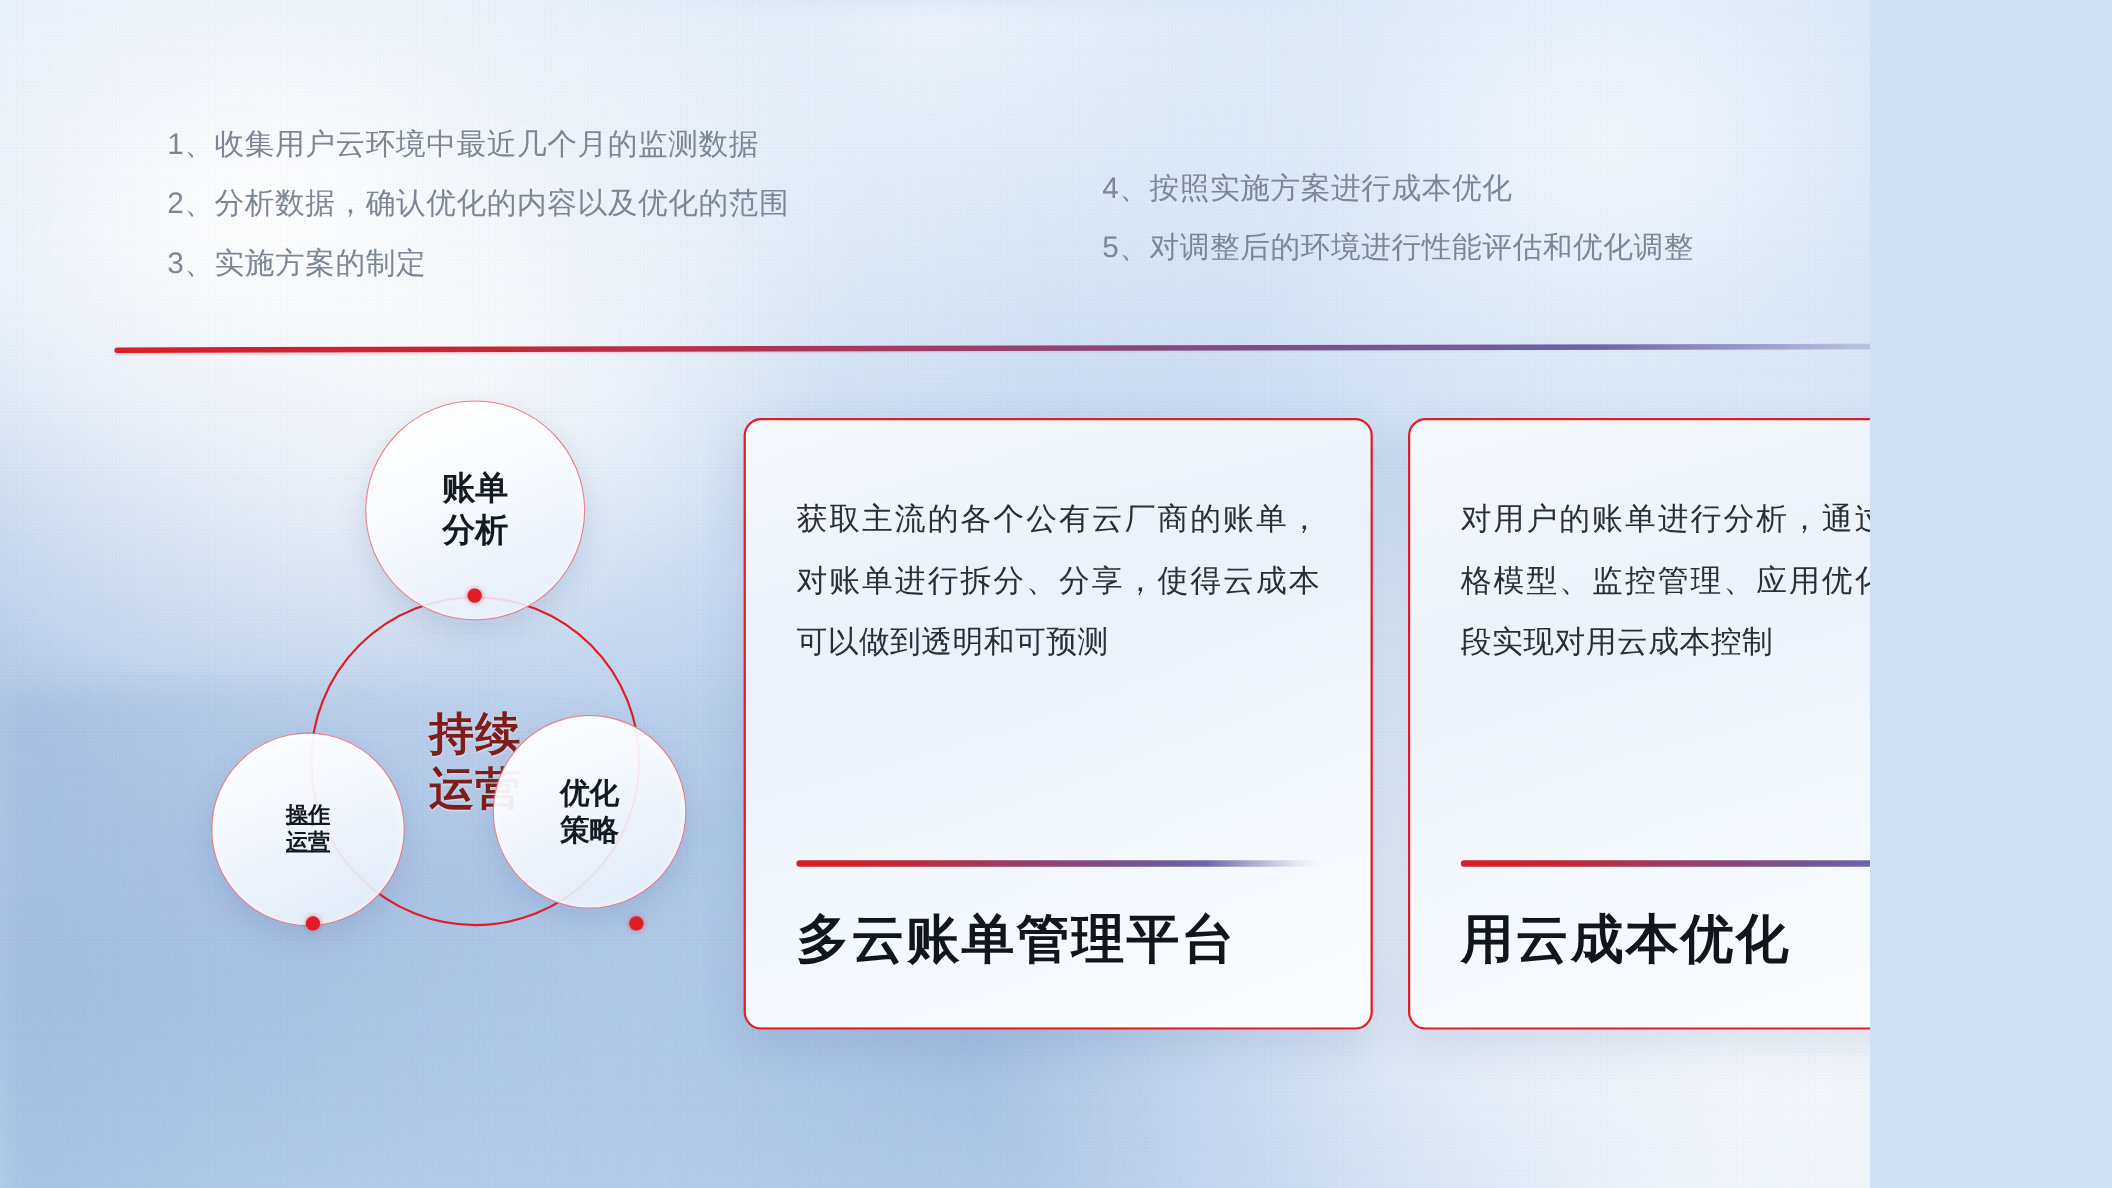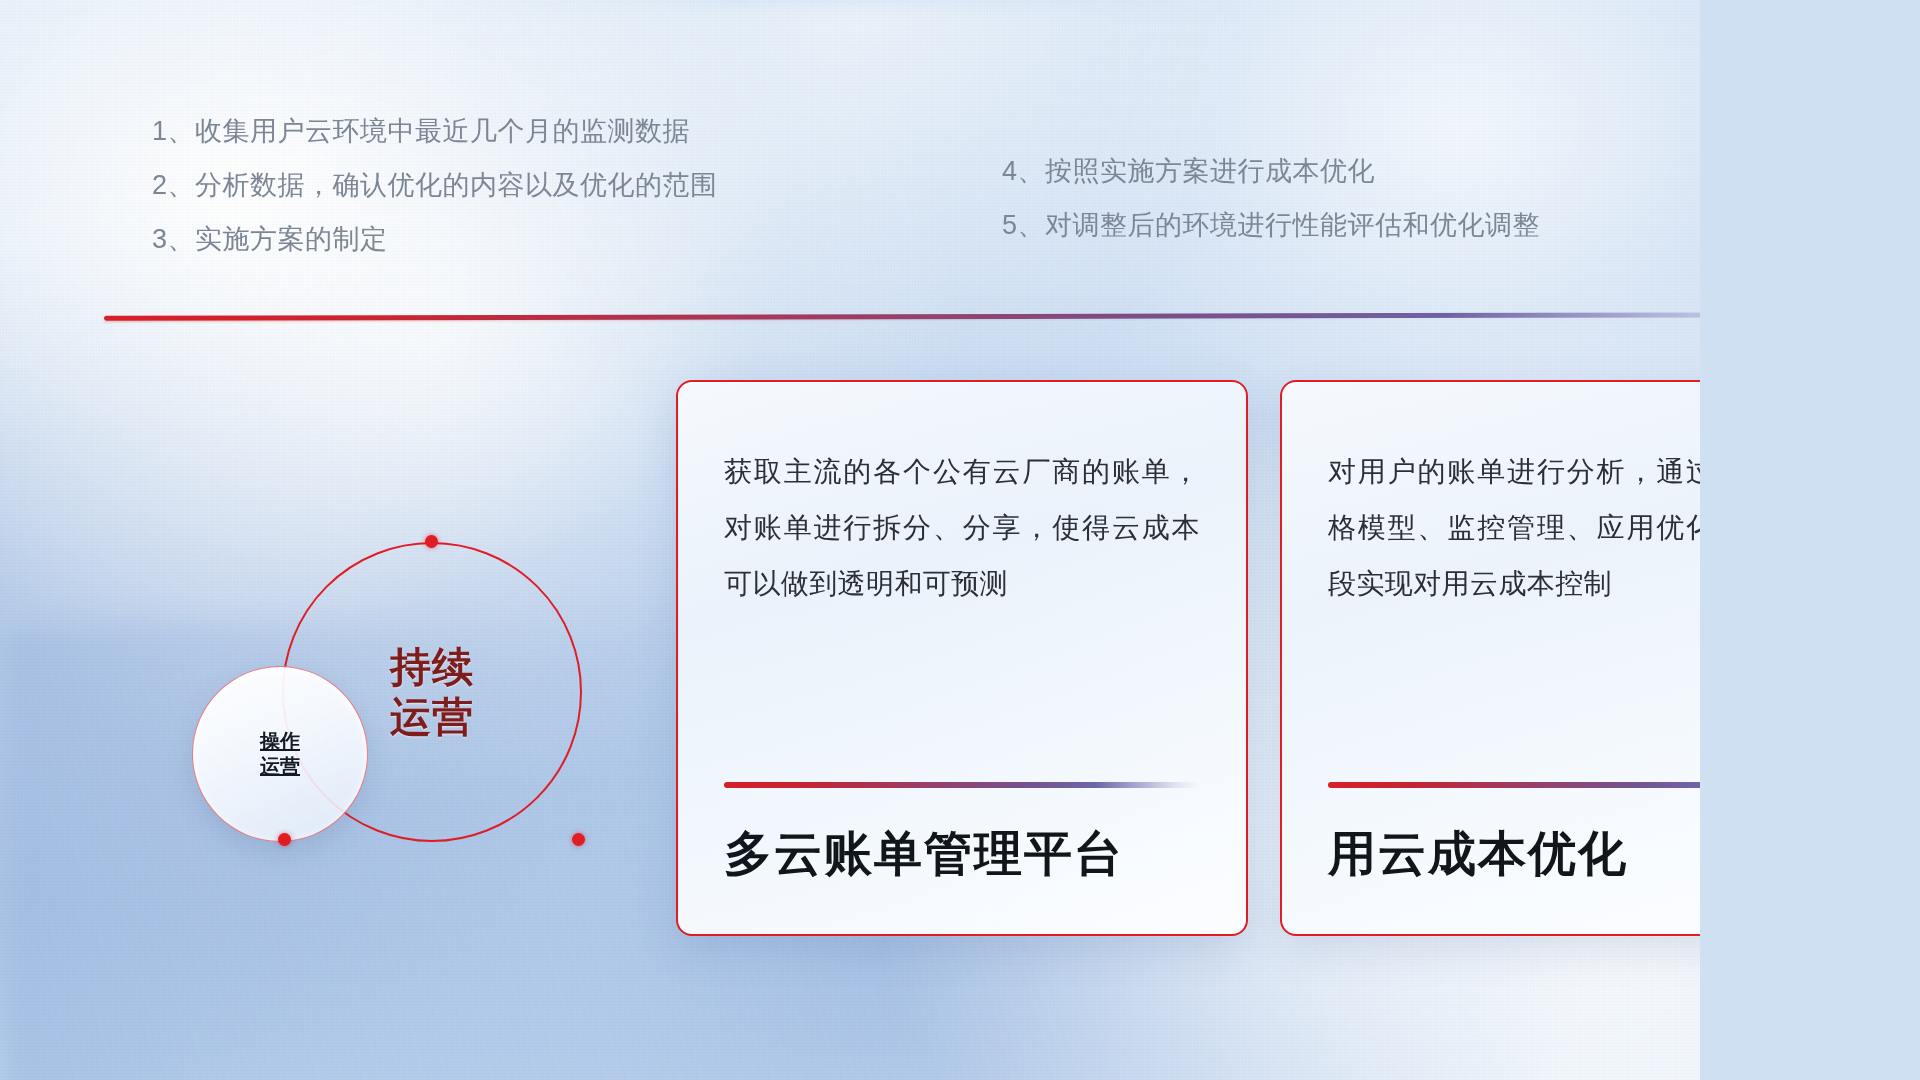--- a/index.html
+++ b/index.html
@@ -296,26 +296,34 @@
 
   <div id="venn">
 
     <div class="ring ring-main"></div>
 
     <div class="venn-center">
       <span>持续</span>
       <span>运营</span>
     </div>
 
+    <div class="bubble bubble-top">
+      <span class="bubble-line">账单</span>
+      <span class="bubble-line">分析</span>
+    </div>
 
     <div class="bubble bubble-left">
       <span class="bubble-line">操作</span>
       <span class="bubble-line">运营</span>
     </div>
 
+    <div class="bubble bubble-right">
+      <span class="bubble-line">优化</span>
+      <span class="bubble-line">策略</span>
+    </div>
 
     <div class="node-dot dot-top"></div>
     <div class="node-dot dot-left"></div>
     <div class="node-dot dot-right"></div>
   </div>
 
   <div class="card card-1">
     <div class="card-body">获取主流的各个公有云厂商的账单，对账单进行拆分、分享，使得云成本可以做到透明和可预测</div>
     <div class="card-rule"></div>
     <div class="card-title">多云账单管理平台</div>

